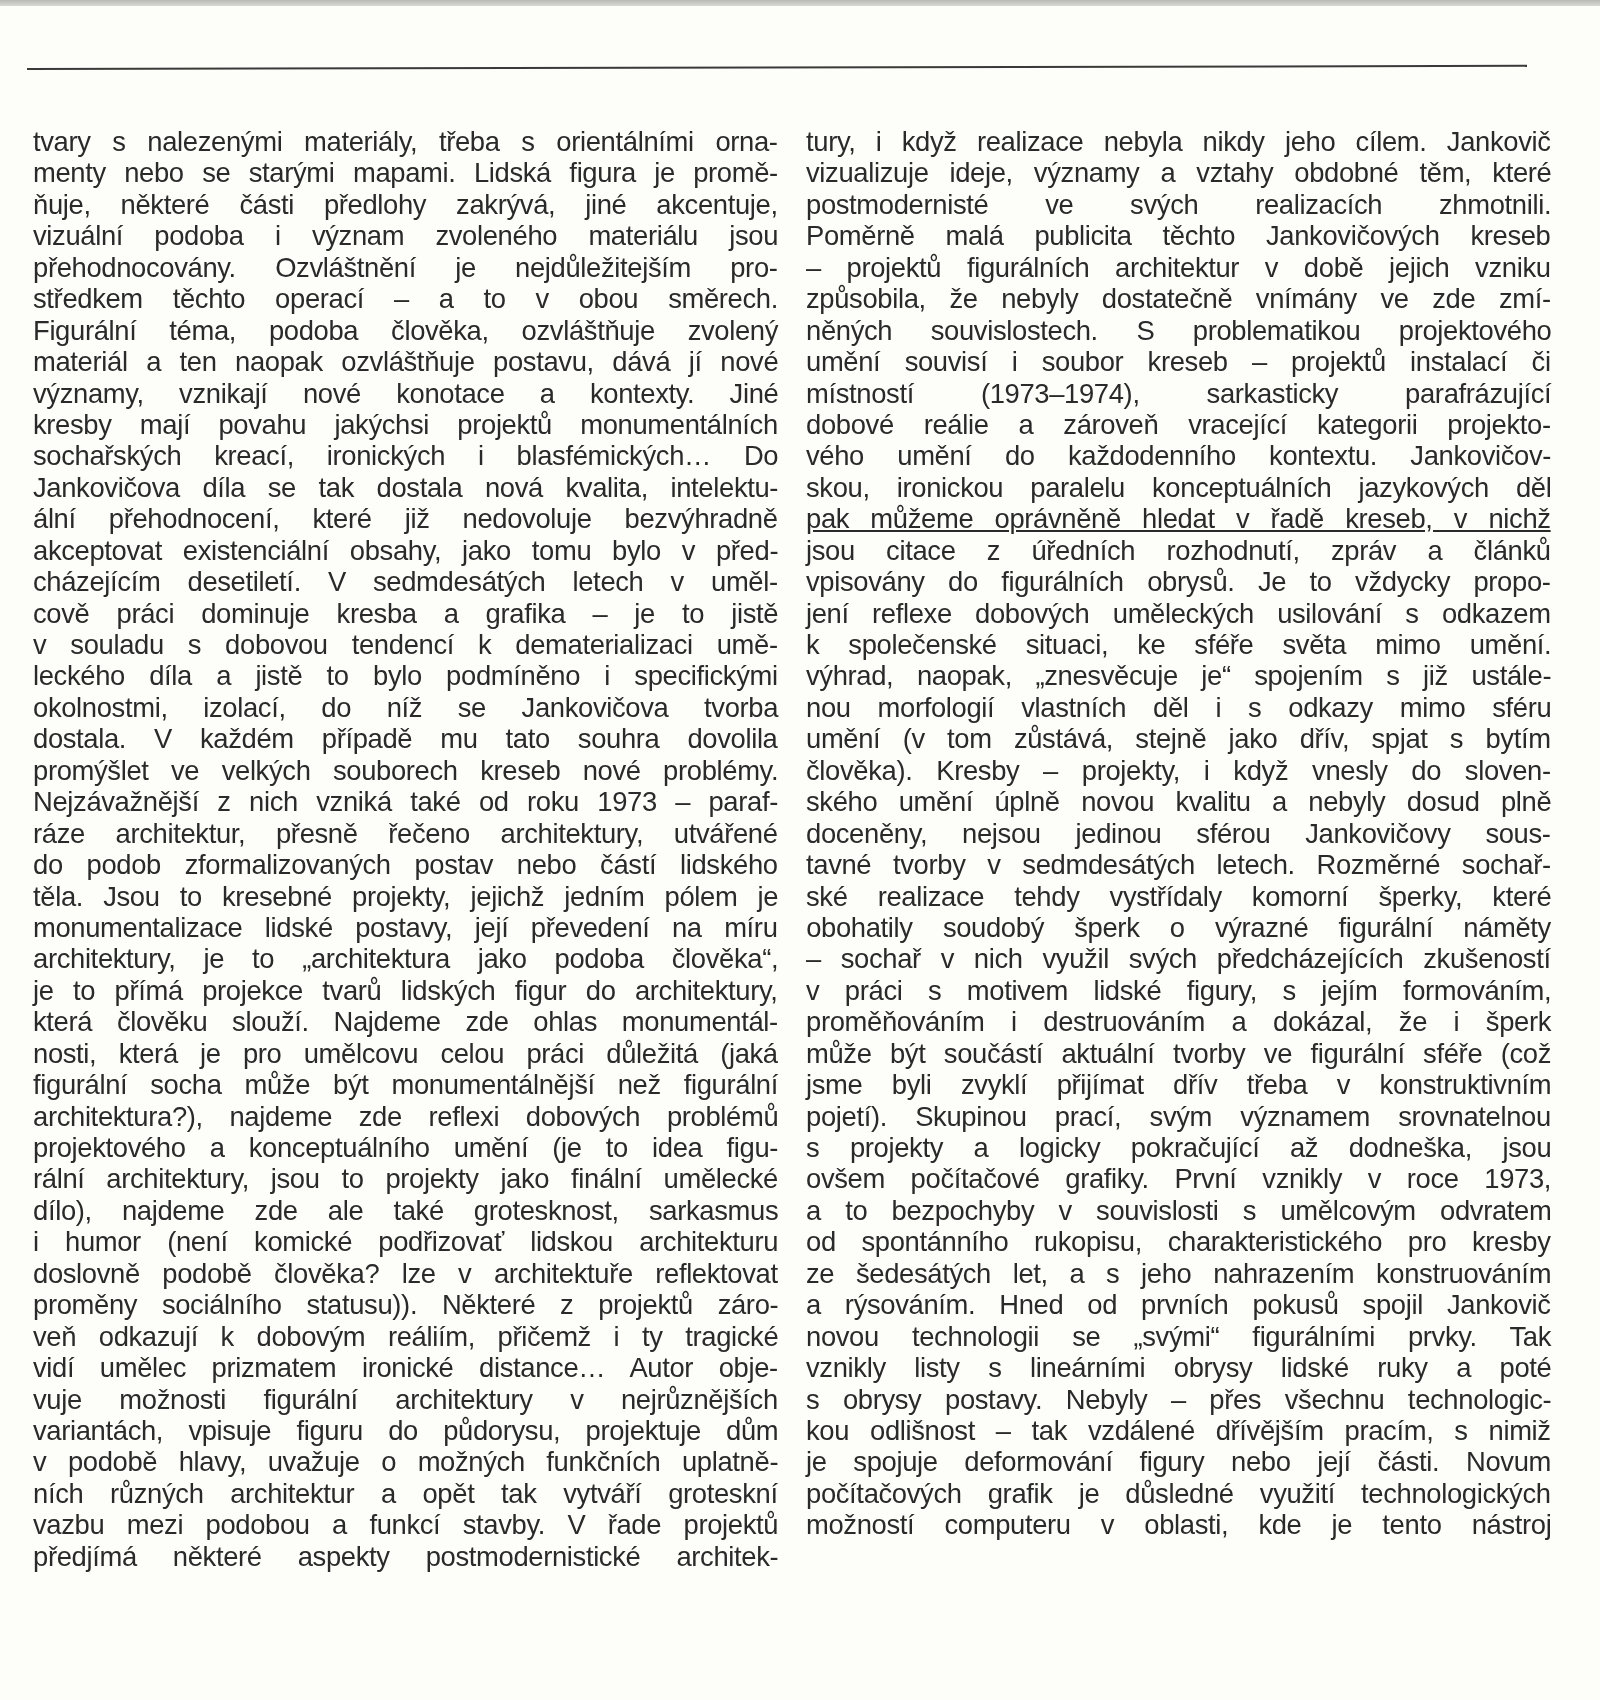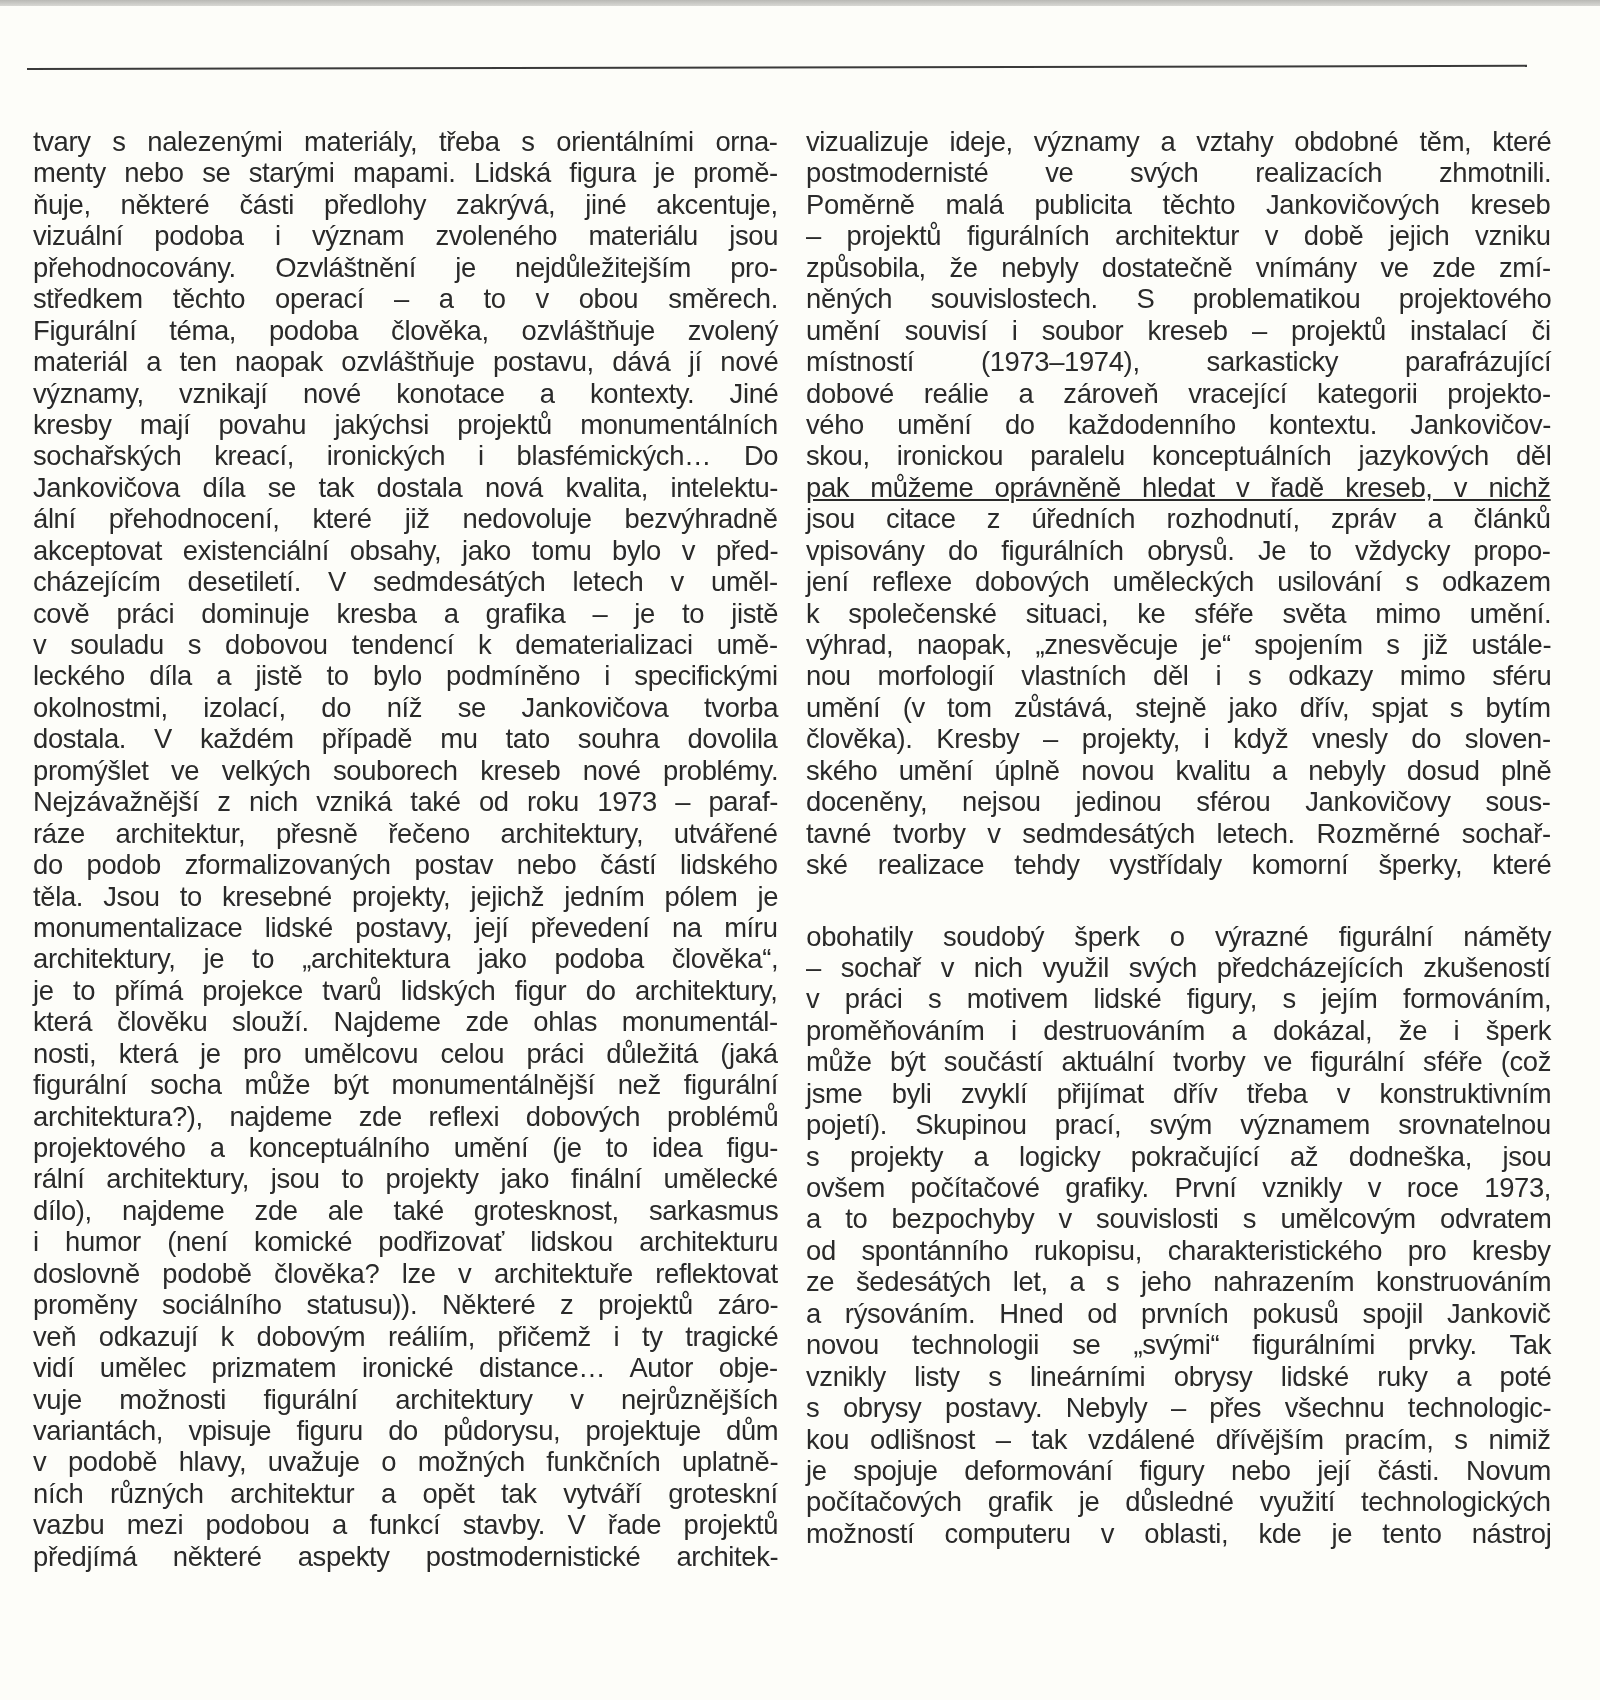--- a/index.html
+++ b/index.html
@@ -99,20 +99,21 @@
     <span class="line" style="display: block; word-spacing: 15.375px; text-align: left; text-align-last: auto;">veň odkazují k dobovým reáliím, přičemž i ty tragické</span>
     <span class="line" style="display: block; word-spacing: 18.3333px; text-align: left; text-align-last: auto;">vidí umělec prizmatem ironické distance… Autor obje-</span>
     <span class="line" style="display: block; word-spacing: 30.2px; text-align: left; text-align-last: auto;">vuje možnosti figurální architektury v nejrůznějších</span>
     <span class="line" style="display: block; word-spacing: 18px; text-align: left; text-align-last: auto;">variantách, vpisuje figuru do půdorysu, projektuje dům</span>
     <span class="line" style="display: block; word-spacing: 14.2857px; text-align: left; text-align-last: auto;">v podobě hlavy, uvažuje o možných funkčních uplatně-</span>
     <span class="line" style="display: block; word-spacing: 19.4286px; text-align: left; text-align-last: auto;">ních různých architektur a opět tak vytváří groteskní</span>
     <span class="line" style="display: block; word-spacing: 15.125px; text-align: left; text-align-last: auto;">vazbu mezi podobou a funkcí stavby. V řade projektů</span>
     <span class="line" style="display: block; word-spacing: 28.75px; text-align: left; text-align-last: auto;">předjímá některé aspekty postmodernistické architek-</span>
   </div>
 <div class="column col-right" id="col-1">
+    <span class="line" style="display: block; word-spacing: 13px; text-align: left; text-align-last: auto;">tury, i když realizace nebyla nikdy jeho cílem. Jankovič</span>
     <span class="line" style="display: block; word-spacing: 13.7143px; text-align: left; text-align-last: auto;">vizualizuje ideje, významy a vztahy obdobné těm, které</span>
     <span class="line" style="display: block; word-spacing: 49.5px; text-align: left; text-align-last: auto;">postmodernisté ve svých realizacích zhmotnili.</span>
     <span class="line" style="display: block; word-spacing: 23.6px; text-align: left; text-align-last: auto;">Poměrně malá publicita těchto Jankovičových kreseb</span>
     <span class="line" style="display: block; word-spacing: 18.4286px; text-align: left; text-align-last: auto;">– projektů figurálních architektur v době jejich vzniku</span>
     <span class="line" style="display: block; word-spacing: 16.2857px; text-align: left; text-align-last: auto;">způsobila, že nebyly dostatečně vnímány ve zde zmí-</span>
     <span class="line" style="display: block; word-spacing: 31.25px; text-align: left; text-align-last: auto;">něných souvislostech. S problematikou projektového</span>
     <span class="line" style="display: block; word-spacing: 17px; text-align: left; text-align-last: auto;">umění souvisí i soubor kreseb – projektů instalací či</span>
     <span class="line" style="display: block; word-spacing: 59.6667px; text-align: left; text-align-last: auto;">místností (1973–1974), sarkasticky parafrázující</span>
     <span class="line" style="display: block; word-spacing: 22.6667px; text-align: left; text-align-last: auto;">dobové reálie a zároveň vracející kategorii projekto-</span>
     <span class="line" style="display: block; word-spacing: 26px; text-align: left; text-align-last: auto;">vého umění do každodenního kontextu. Jankovičov-</span>
@@ -123,21 +124,21 @@
     <span class="line" style="display: block; word-spacing: 16px; text-align: left; text-align-last: auto;">jení reflexe dobových uměleckých usilování s odkazem</span>
     <span class="line" style="display: block; word-spacing: 21.7143px; text-align: left; text-align-last: auto;">k společenské situaci, ke sféře světa mimo umění.</span>
     <span class="line" style="display: block; word-spacing: 16.2857px; text-align: left; text-align-last: auto;">výhrad, naopak, „znesvěcuje je“ spojením s již ustále-</span>
     <span class="line" style="display: block; word-spacing: 19.625px; text-align: center; text-align-last: auto;">nou morfologií vlastních děl i s odkazy mimo sféru</span>
     <span class="line" style="display: block; word-spacing: 15px; text-align: left; text-align-last: auto;">umění (v tom zůstává, stejně jako dřív, spjat s bytím</span>
     <span class="line" style="display: block; word-spacing: 16.5px; text-align: left; text-align-last: auto;">člověka). Kresby – projekty, i když vnesly do sloven-</span>
     <span class="line" style="display: block; word-spacing: 14.125px; text-align: left; text-align-last: auto;">ského umění úplně novou kvalitu a nebyly dosud plně</span>
     <span class="line" style="display: block; word-spacing: 27.6px; text-align: left; text-align-last: auto;">doceněny, nejsou jedinou sférou Jankovičovy sous-</span>
     <span class="line" style="display: block; word-spacing: 14.5px; text-align: left; text-align-last: auto;">tavné tvorby v sedmdesátých letech. Rozměrné sochař-</span>
     <span class="line" style="display: block; word-spacing: 22.8333px; text-align: left; text-align-last: auto;">ské realizace tehdy vystřídaly komorní šperky, které</span>
-    <span class="line" style="display: block; word-spacing: 23px; text-align: right; text-align-last: auto; margin-top: 40px;">obohatily soudobý šperk o výrazné figurální náměty</span>
+    <span class="line" style="display: block; word-spacing: 23px; text-align: center; text-align-last: auto;">obohatily soudobý šperk o výrazné figurální náměty</span>
     <span class="line" style="display: block; word-spacing: 12.5714px; text-align: left; text-align-last: auto;">– sochař v nich využil svých předcházejících zkušeností</span>
     <span class="line" style="display: block; word-spacing: 18.25px; text-align: left; text-align-last: auto;">v práci s motivem lidské figury, s jejím formováním,</span>
     <span class="line" style="display: block; word-spacing: 19.2857px; text-align: left; text-align-last: auto;">proměňováním i destruováním a dokázal, že i šperk</span>
     <span class="line" style="display: block; word-spacing: 11.125px; text-align: left; text-align-last: auto;">může být součástí aktuální tvorby ve figurální sféře (což</span>
     <span class="line" style="display: block; word-spacing: 22.1429px; text-align: left; text-align-last: auto;">jsme byli zvyklí přijímat dřív třeba v konstruktivním</span>
     <span class="line" style="display: block; word-spacing: 21px; text-align: left; text-align-last: auto;">pojetí). Skupinou prací, svým významem srovnatelnou</span>
     <span class="line" style="display: block; word-spacing: 23.2857px; text-align: left; text-align-last: auto;">s projekty a logicky pokračující až dodneška, jsou</span>
     <span class="line" style="display: block; word-spacing: 18.4286px; text-align: left; text-align-last: auto;">ovšem počítačové grafiky. První vznikly v roce 1973,</span>
     <span class="line" style="display: block; word-spacing: 17px; text-align: left; text-align-last: auto;">a to bezpochyby v souvislosti s umělcovým odvratem</span>
     <span class="line" style="display: block; word-spacing: 18.4px; text-align: left; text-align-last: auto;">od spontánního rukopisu, charakteristického pro kresby</span>

